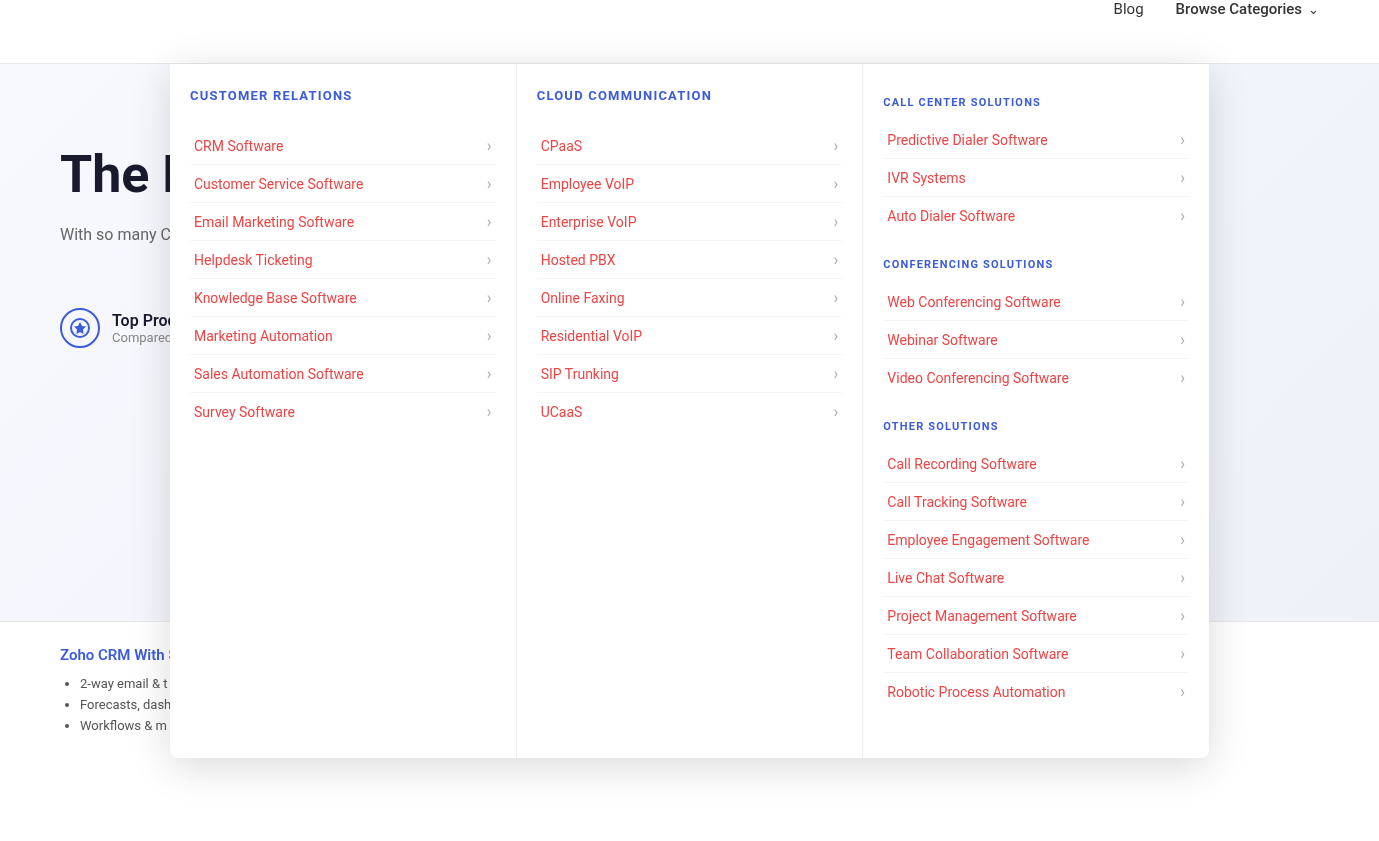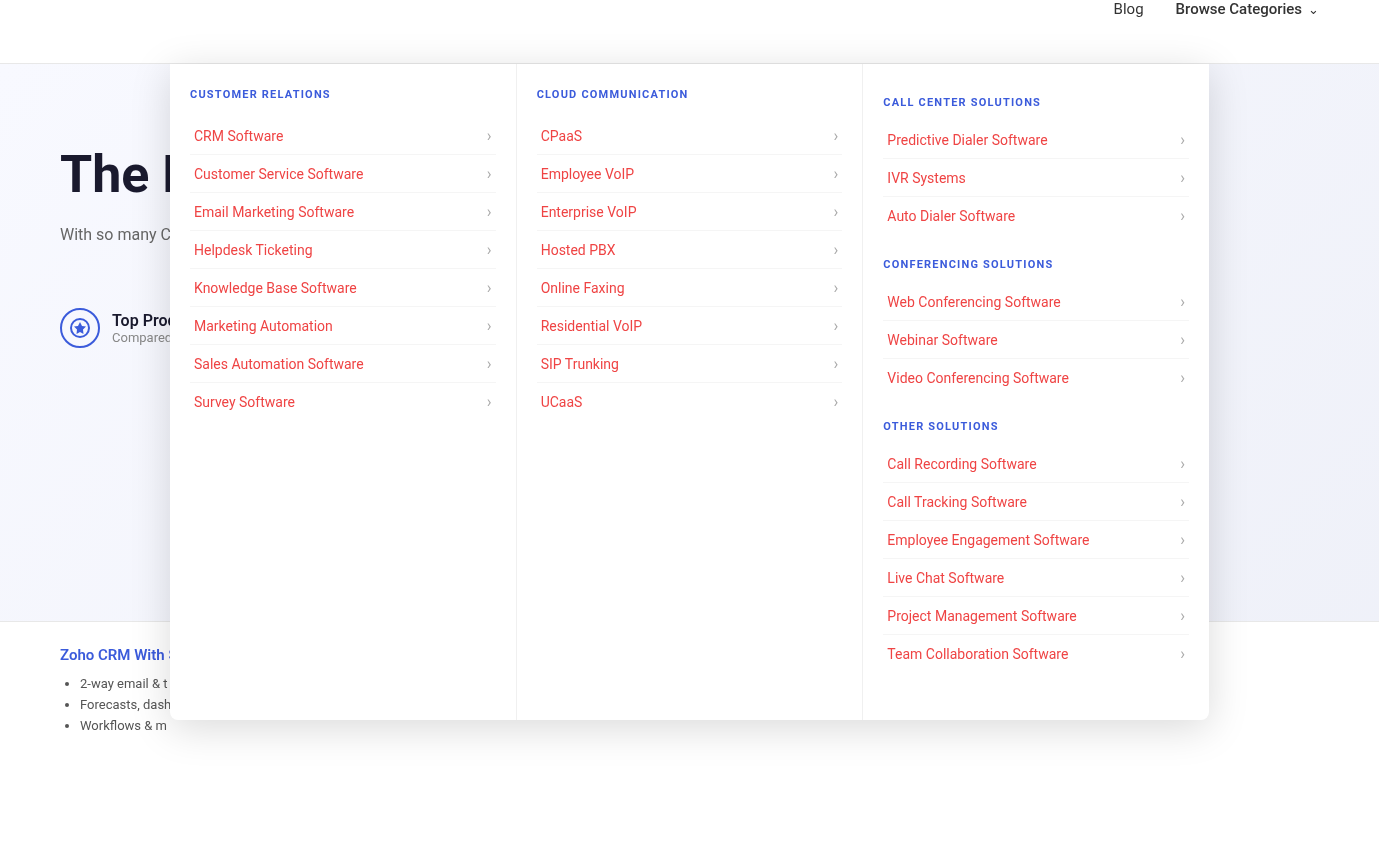--- a/index.html
+++ b/index.html
@@ -144,26 +144,26 @@
       flex: 1;
       padding: 24px 20px;
       border-right: 1px solid #f0f0f0;
     }
 
     .dropdown-col:last-child {
       border-right: none;
     }
 
     .col-heading {
-      font-size: 11px;
+      font-size: 13px;
       font-weight: 700;
       letter-spacing: 1.2px;
       color: #3b5bdb;
       text-transform: uppercase;
-      margin-bottom: 16px;
+      margin-bottom: 24px;
       padding-bottom: 0;
     }
 
     .menu-section {
       margin-bottom: 24px;
     }
 
     .menu-section-heading {
       font-size: 11px;
       font-weight: 700;
@@ -377,16 +377,20 @@
           <span class="chevron-right menu-chevron"></span>
         </div>
         <div class="menu-item">
           <span class="menu-item-text">Project Management Software</span>
           <span class="chevron-right menu-chevron"></span>
         </div>
         <div class="menu-item">
           <span class="menu-item-text">Team Collaboration Software</span>
           <span class="chevron-right menu-chevron"></span>
         </div>
+        <div class="menu-item">
+          <span class="menu-item-text">Robotic Process Automation</span>
+          <span class="chevron-right menu-chevron"></span>
+        </div>
       </div>
     </div>
 
 </div>
 
 </body></html>

